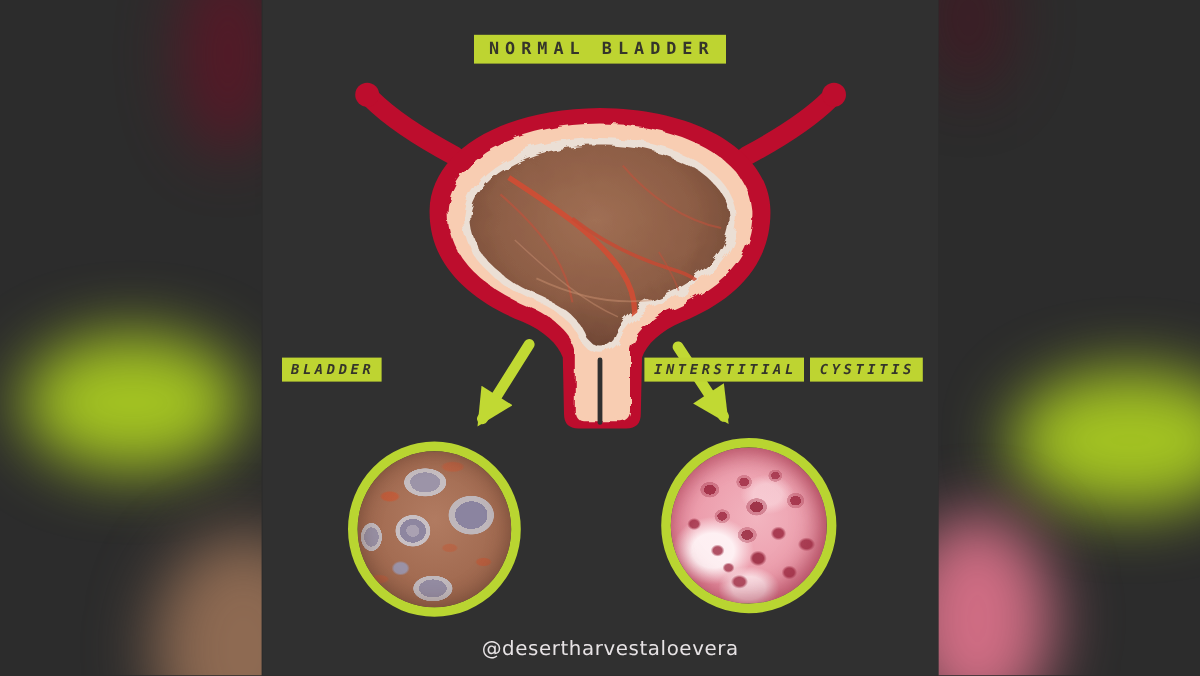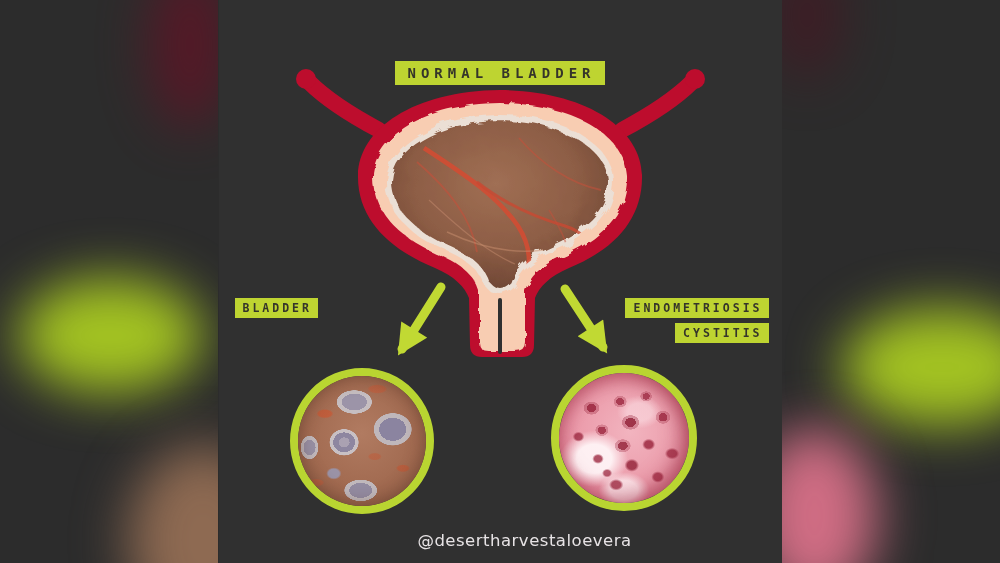--- a/index.html
+++ b/index.html
@@ -20,23 +20,23 @@
   .blob.pink-r       { left:-30px; top:428px; width:125px; height:175px; background:#d06d84; }
   .blob.red-wisp-r   { left:-10px; top:-50px; width:70px;  height:130px; background:#4a1220; opacity:.6; }
 
   
   .square { position:absolute; left:218.5px; top:0; width:563px; height:563px; background:#303030; }
 
   .tag { display:inline-block; background:#bed431; color:#35352a;
          font-family:"DejaVu Sans Mono", monospace; font-weight:bold; }
 
   .title-wrap { position:absolute; left:0; top:29px; width:563px; text-align:center; }
-  .title-wrap .tag { font-size:14px; letter-spacing:5px; padding:4px 9px 4px 12px;margin-top:32px; }
-
-  .label-group { position:absolute; display:flex; flex-direction:column; gap:5px; }
+  .title-wrap .tag { font-size:14px; letter-spacing:5px; padding:4px 9px 4px 12px; }
+
+  .label-group { position:absolute; display:flex; flex-direction:row; gap:5px;font-style:italic; }
   .label-group .tag { font-size:11.5px; letter-spacing:3px; padding:3px 6px 3px 8px; }
   .label-group.left  { left:16px;  top:298px; align-items:flex-start; }
   .label-group.right { right:13px; top:298px; align-items:flex-end; }
 
   .bladder-svg { position:absolute; left:0; top:0; width:563px; height:563px; }
 
   .photo-circle { position:absolute; border-radius:50%; border:8px solid #b9d531; }
   .photo-circle.endo { left:71px;  top:368px; width:144px; height:146px; }
   .photo-circle.ic   { left:332px; top:365px; width:146px; height:146px; }
   .photo { width:100%; height:100%; border-radius:50%; }
@@ -75,21 +75,21 @@
       radial-gradient(ellipse 9px 8px  at 76% 80%, rgba(157,41,65,.8) 0 45%, rgba(168,58,80,0) 72%),
       radial-gradient(ellipse 10px 8px at 44% 86%, rgba(157,41,65,.8) 0 45%, rgba(168,58,80,0) 72%),
       radial-gradient(ellipse 7px 6px  at 37% 77%, rgba(157,41,65,.75) 0 45%, rgba(168,58,80,0) 72%),
       radial-gradient(ellipse 46px 38px at 27% 66%, rgba(255,244,246,.95) 0 38%, rgba(255,244,246,0) 74%),
       radial-gradient(ellipse 34px 24px at 50% 90%, rgba(255,240,243,.8) 0 40%, rgba(255,240,243,0) 75%),
       radial-gradient(ellipse 30px 22px at 62% 30%, rgba(252,225,230,.55) 0 40%, rgba(252,225,230,0) 75%),
       radial-gradient(circle at 55% 45%, #f2b4bf 0%, #ec9dac 50%, #df8196 78%, #c9627a 100%);
     box-shadow: inset -7px -5px 20px rgba(150,40,62,.55), inset 0 8px 16px rgba(160,50,72,.45);
   }
 
-  .footer { position:absolute; left:16px; bottom:13px; width:580px; text-align:center;
+  .footer { position:absolute; left:0; bottom:13px; width:580px; text-align:center;
             color:#e7e3e5; font-size:16.5px; letter-spacing:.5px; }
 </style>
 </head>
 <body>
 
 <div class="stage">
 
   <div class="blur-strip left">
     <div class="blob red-wisp-l"></div>
     <div class="blob green-l"></div>
@@ -186,21 +186,21 @@
       </g>
 
       <path d="M222 287 L183 349" fill="none" stroke="#c1d933" stroke-width="9" stroke-linecap="round" marker-end="url(#ah)"></path>
       <path d="M346 289 L384 347" fill="none" stroke="#c1d933" stroke-width="9" stroke-linecap="round" marker-end="url(#ah)"></path>
     </svg>
 
     <div class="label-group left">
       <span class="tag">BLADDER</span>
     </div>
     <div class="label-group right">
-      <span class="tag">ENDOMETRIOSIS</span>
+      <span class="tag">INTERSTITIAL</span>
       <span class="tag">CYSTITIS</span>
     </div>
 
     <div class="photo-circle endo">
       <div class="photo endo-tex"></div>
     </div>
     <div class="photo-circle ic">
       <div class="photo ic-tex"></div>
     </div>
 

